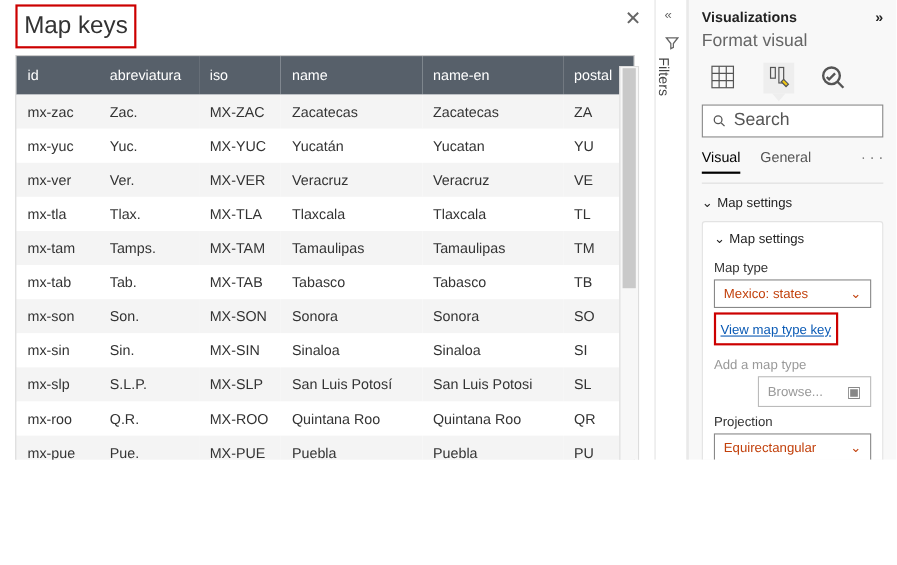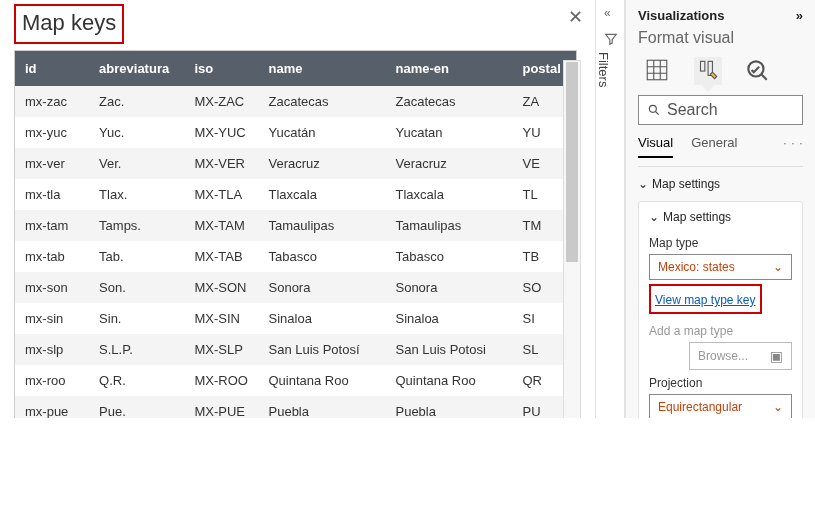--- a/index.html
+++ b/index.html
@@ -18,21 +18,21 @@
     border: 2px solid #c00;
     margin-bottom: 6px;
   }
   .close-x {
     position:absolute; top:6px; right:12px;
     font-size:18px; color:#666; cursor:pointer; font-weight:300;
   }
   .table-wrap { border:1px solid #ccc; width:563px; }
   table { border-collapse: collapse; width:100%; font-size:13px; }
   thead th {
-    background:#57606a; color:#fff; font-weight:700;
+    background:#57606a; color:#fff; font-weight:400;
     text-align:left; padding:10px 10px;
     font-size:13px;
   }
   tbody td { padding:8px 10px; color:#333; }
   tbody tr:nth-child(odd){ background:#f4f4f4; }
   tbody tr:nth-child(even){ background:#fff; }
   .scroll-track {
     position:absolute; top:60px; right:14px; width:18px; height:400px;
     border:1px solid #ddd; background:#f7f7f7;
   }

